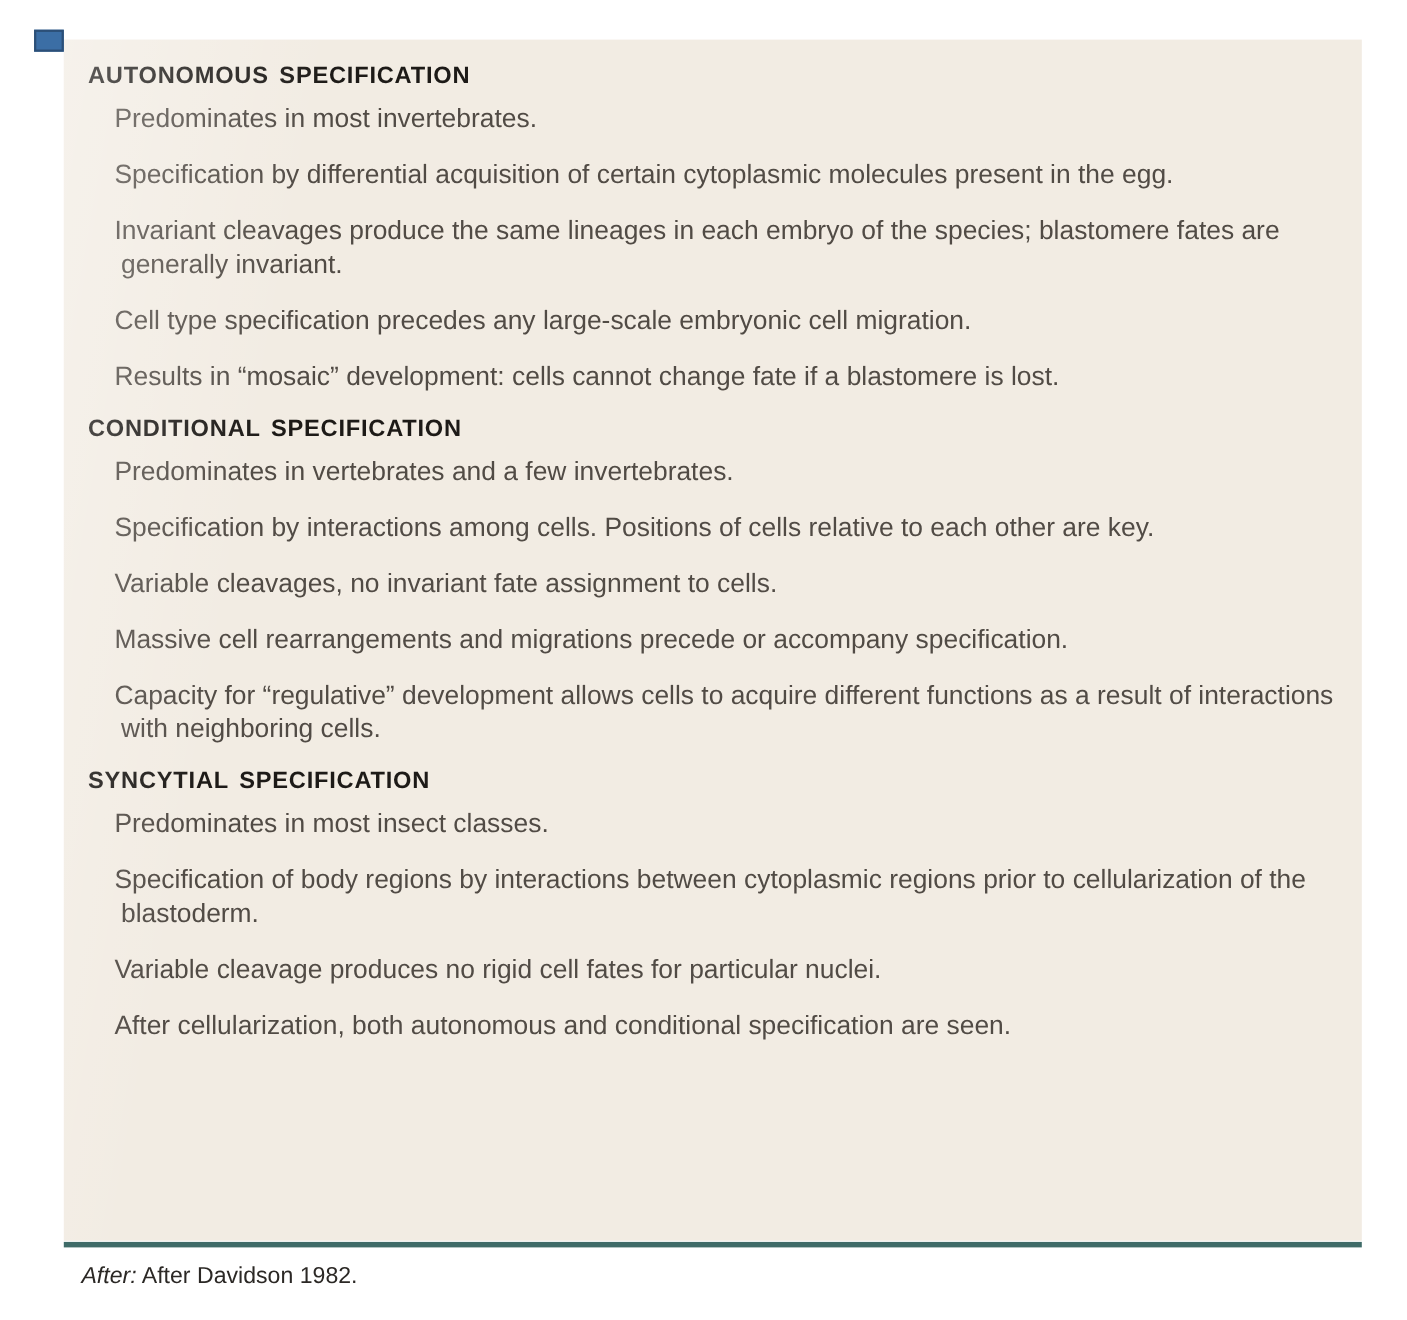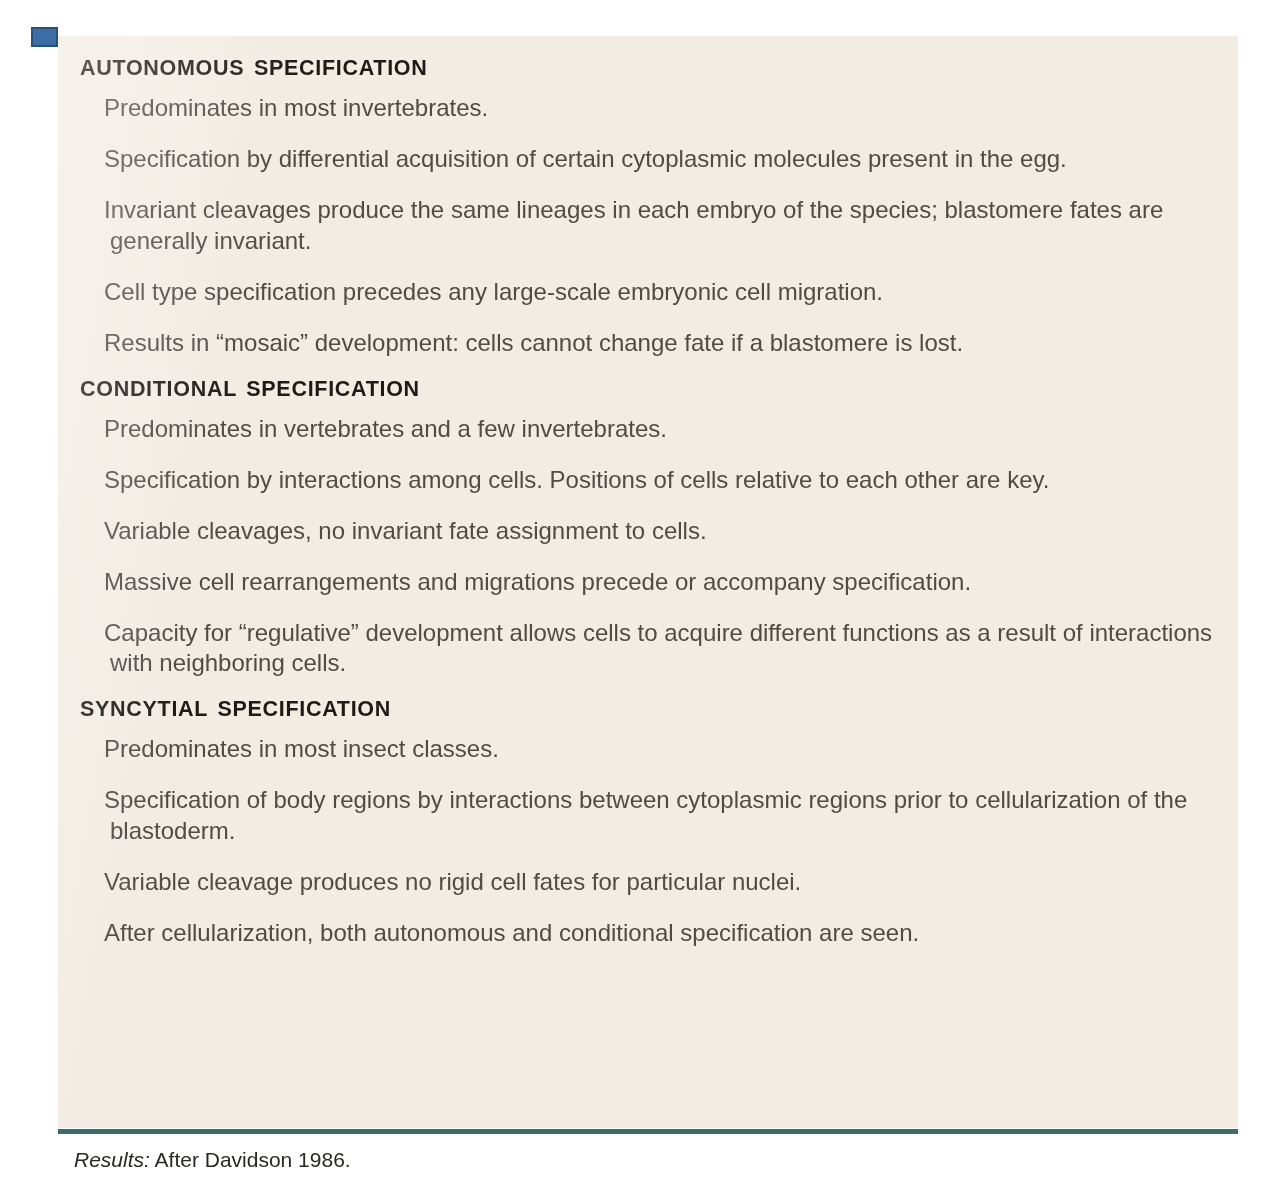--- a/index.html
+++ b/index.html
@@ -165,17 +165,17 @@
       </div>
 
     </div>
   </div>
 
   <div class="corner-marker"></div>
 
   <div class="rule"></div>
 
   <div class="source">
-    <span class="src-label">Results:</span>
-    <span class="src-text">After Davidson 1986.</span>
+    <span class="src-label">After:</span>
+    <span class="src-text">After Davidson 1982.</span>
   </div>
 
 </div>
 
 </body></html>

